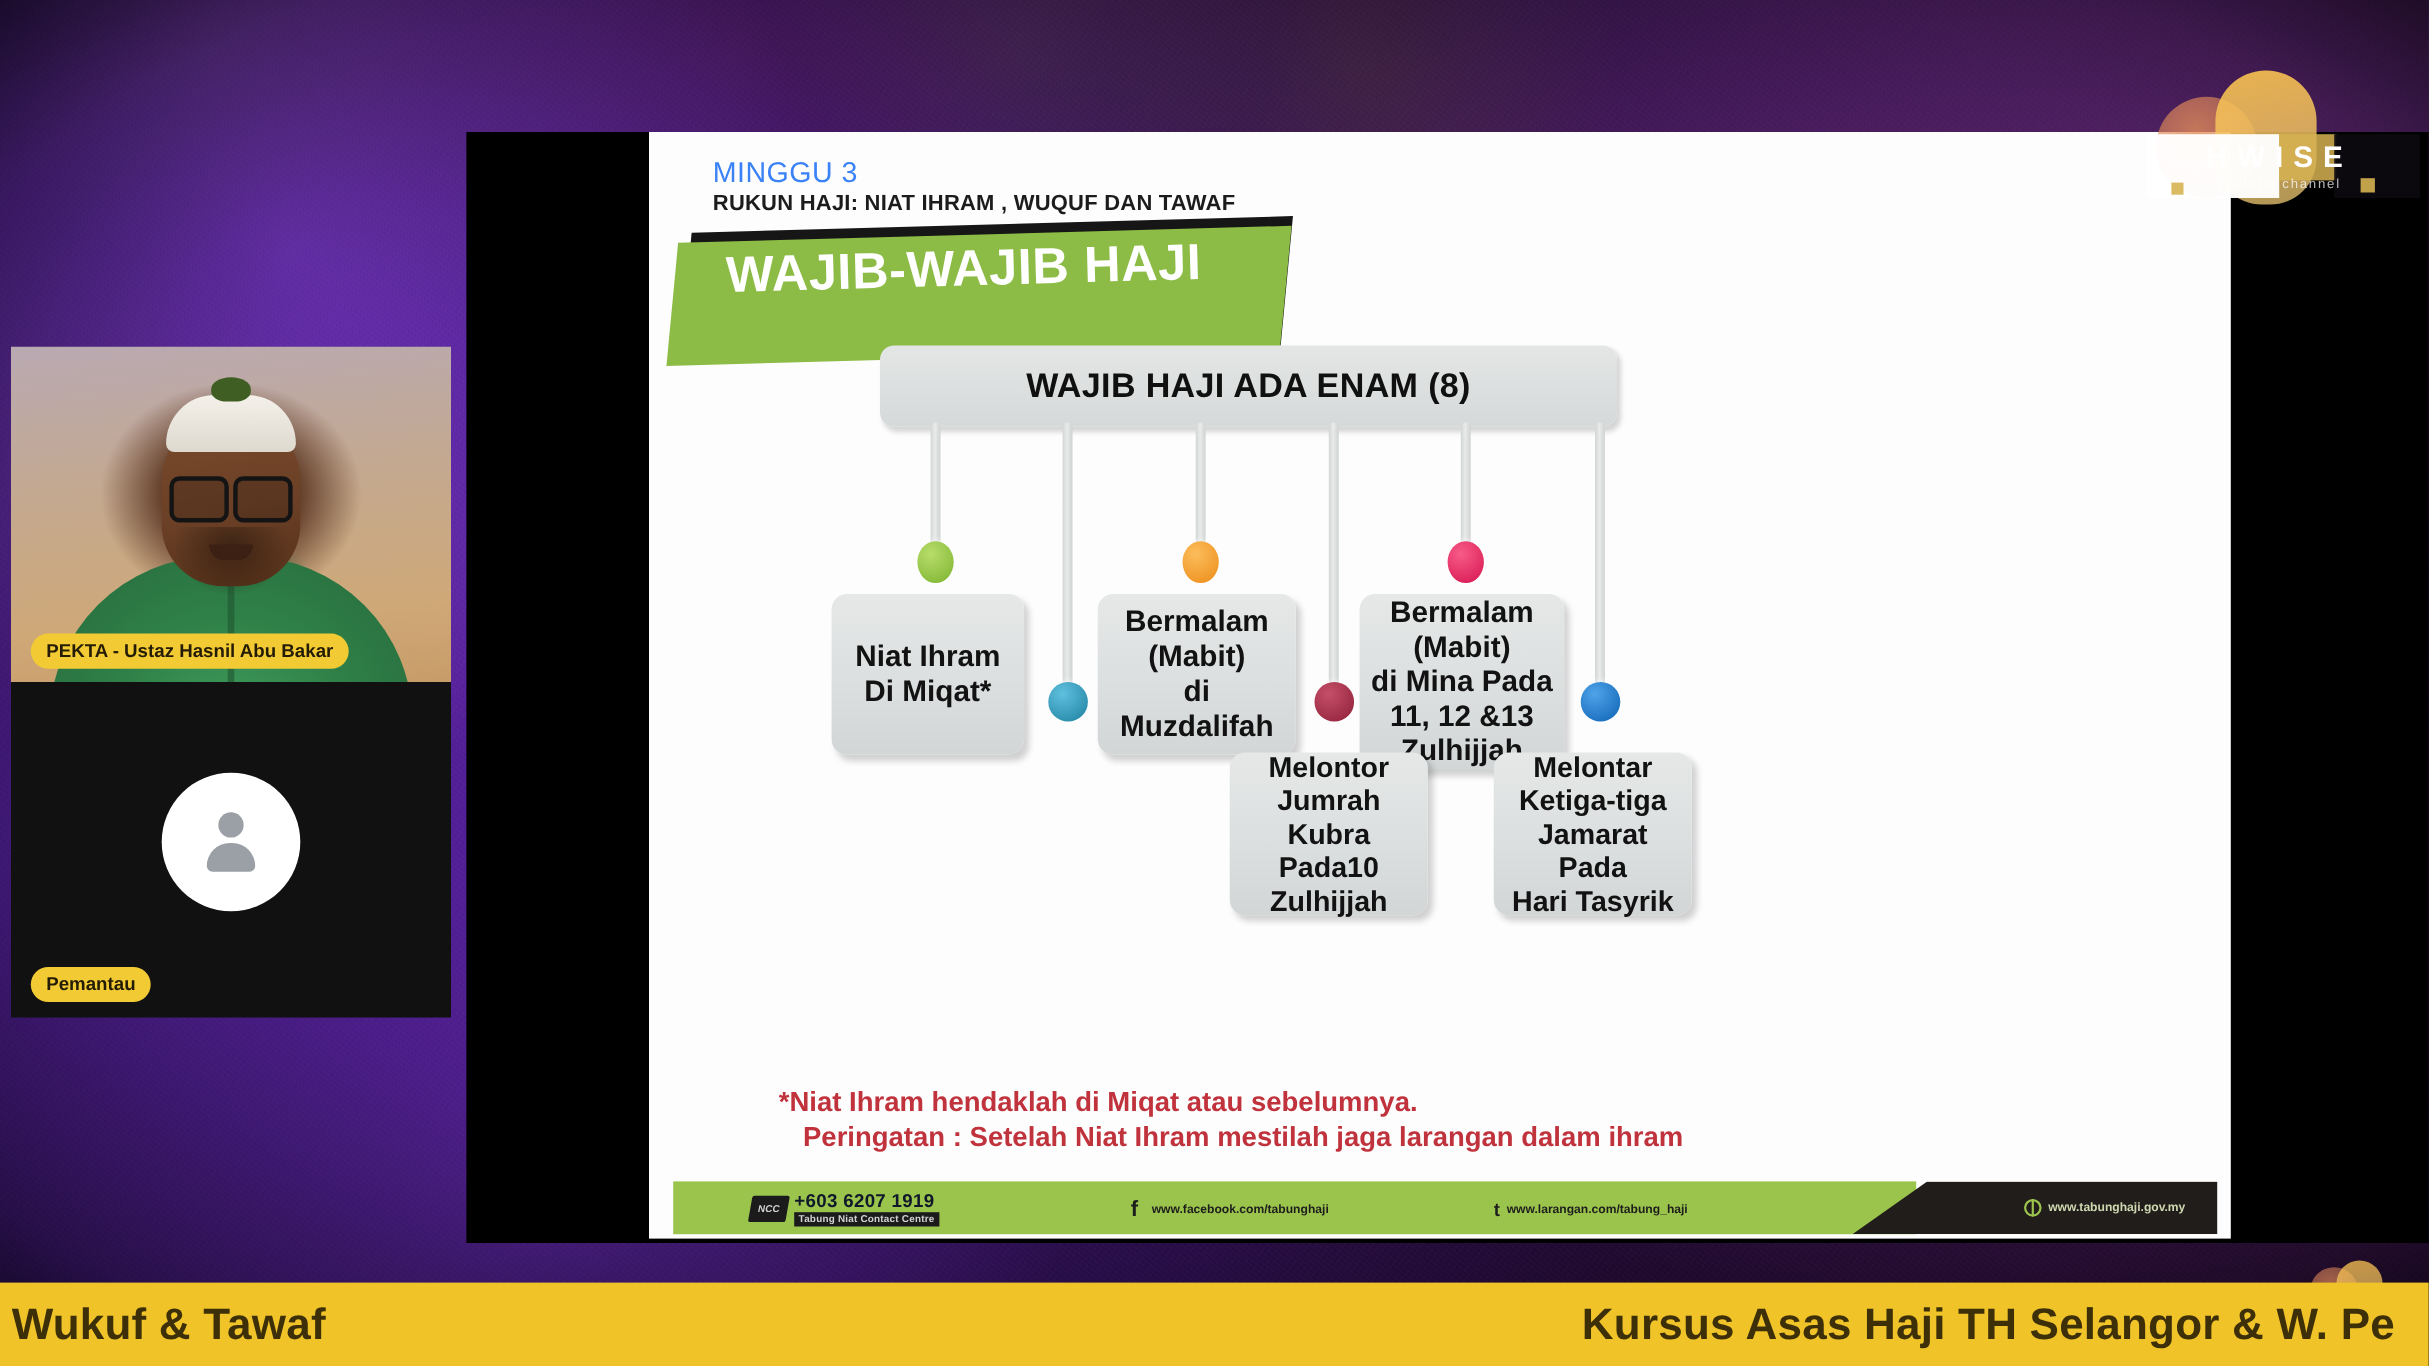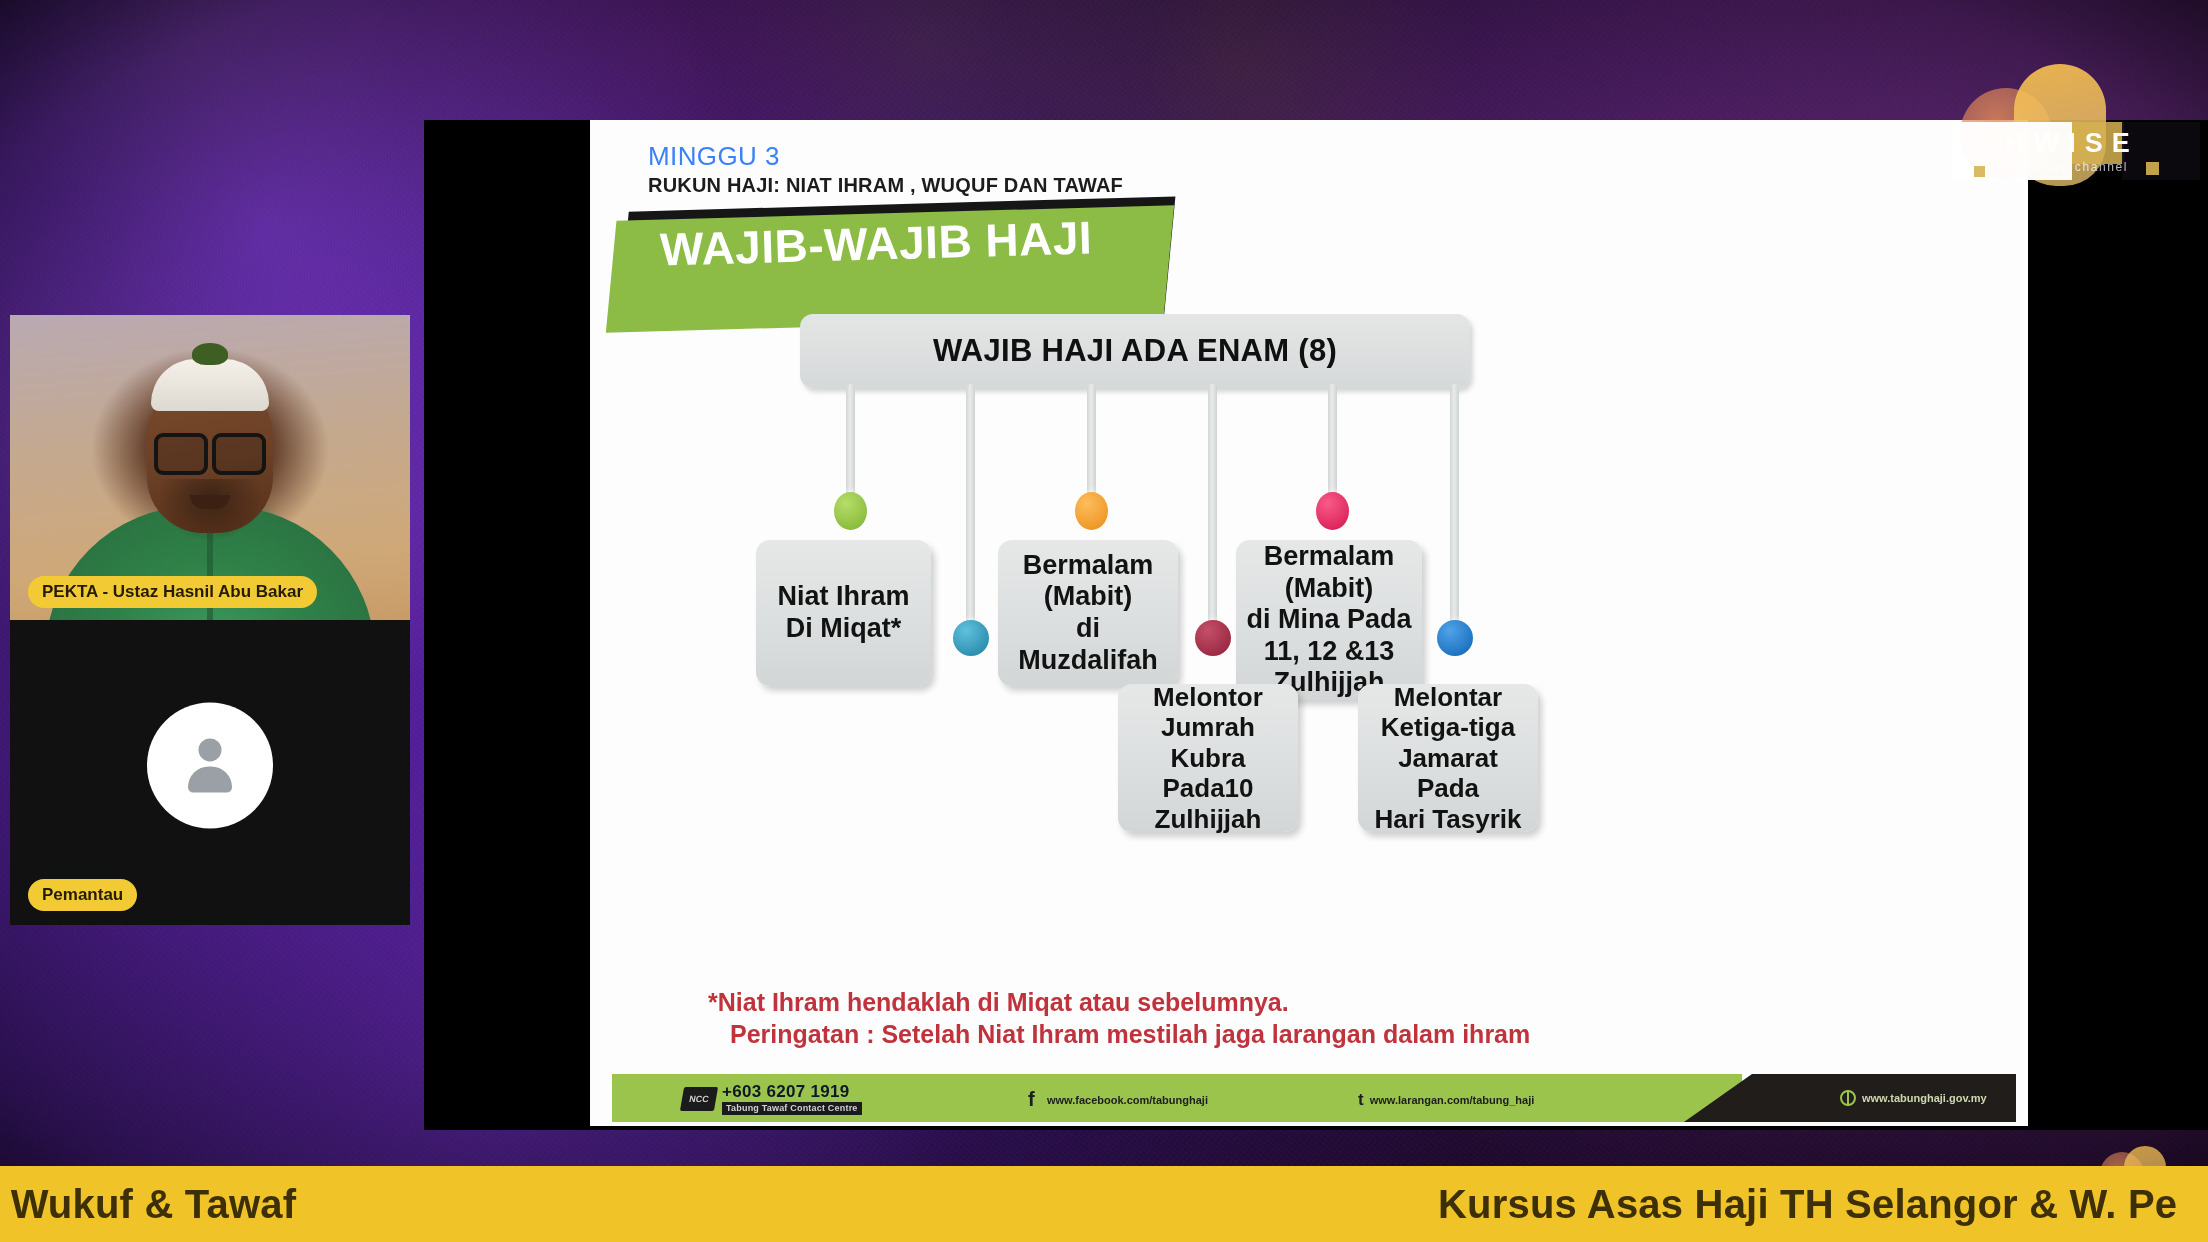--- a/index.html
+++ b/index.html
@@ -465,21 +465,21 @@
     </div>
 
     <div class="slide-footer">
       <div class="sf-green"></div>
       <div class="sf-dark"></div>
 
       <div class="sf-item sf-phone">
         <div class="nccbox">NCC</div>
         <div class="ph">
           <b>+603 6207 1919</b>
-          <span>Tabung Tawaf Contact Centre</span>
+          <span>Tabung Niat Contact Centre</span>
         </div>
       </div>
 
       <div class="sf-item sf-fb">
         <span class="glyph-fb">f</span>
         <span>www.facebook.com/tabunghaji</span>
       </div>
 
       <div class="sf-item sf-tw">
         <span class="glyph-tw">t</span>

